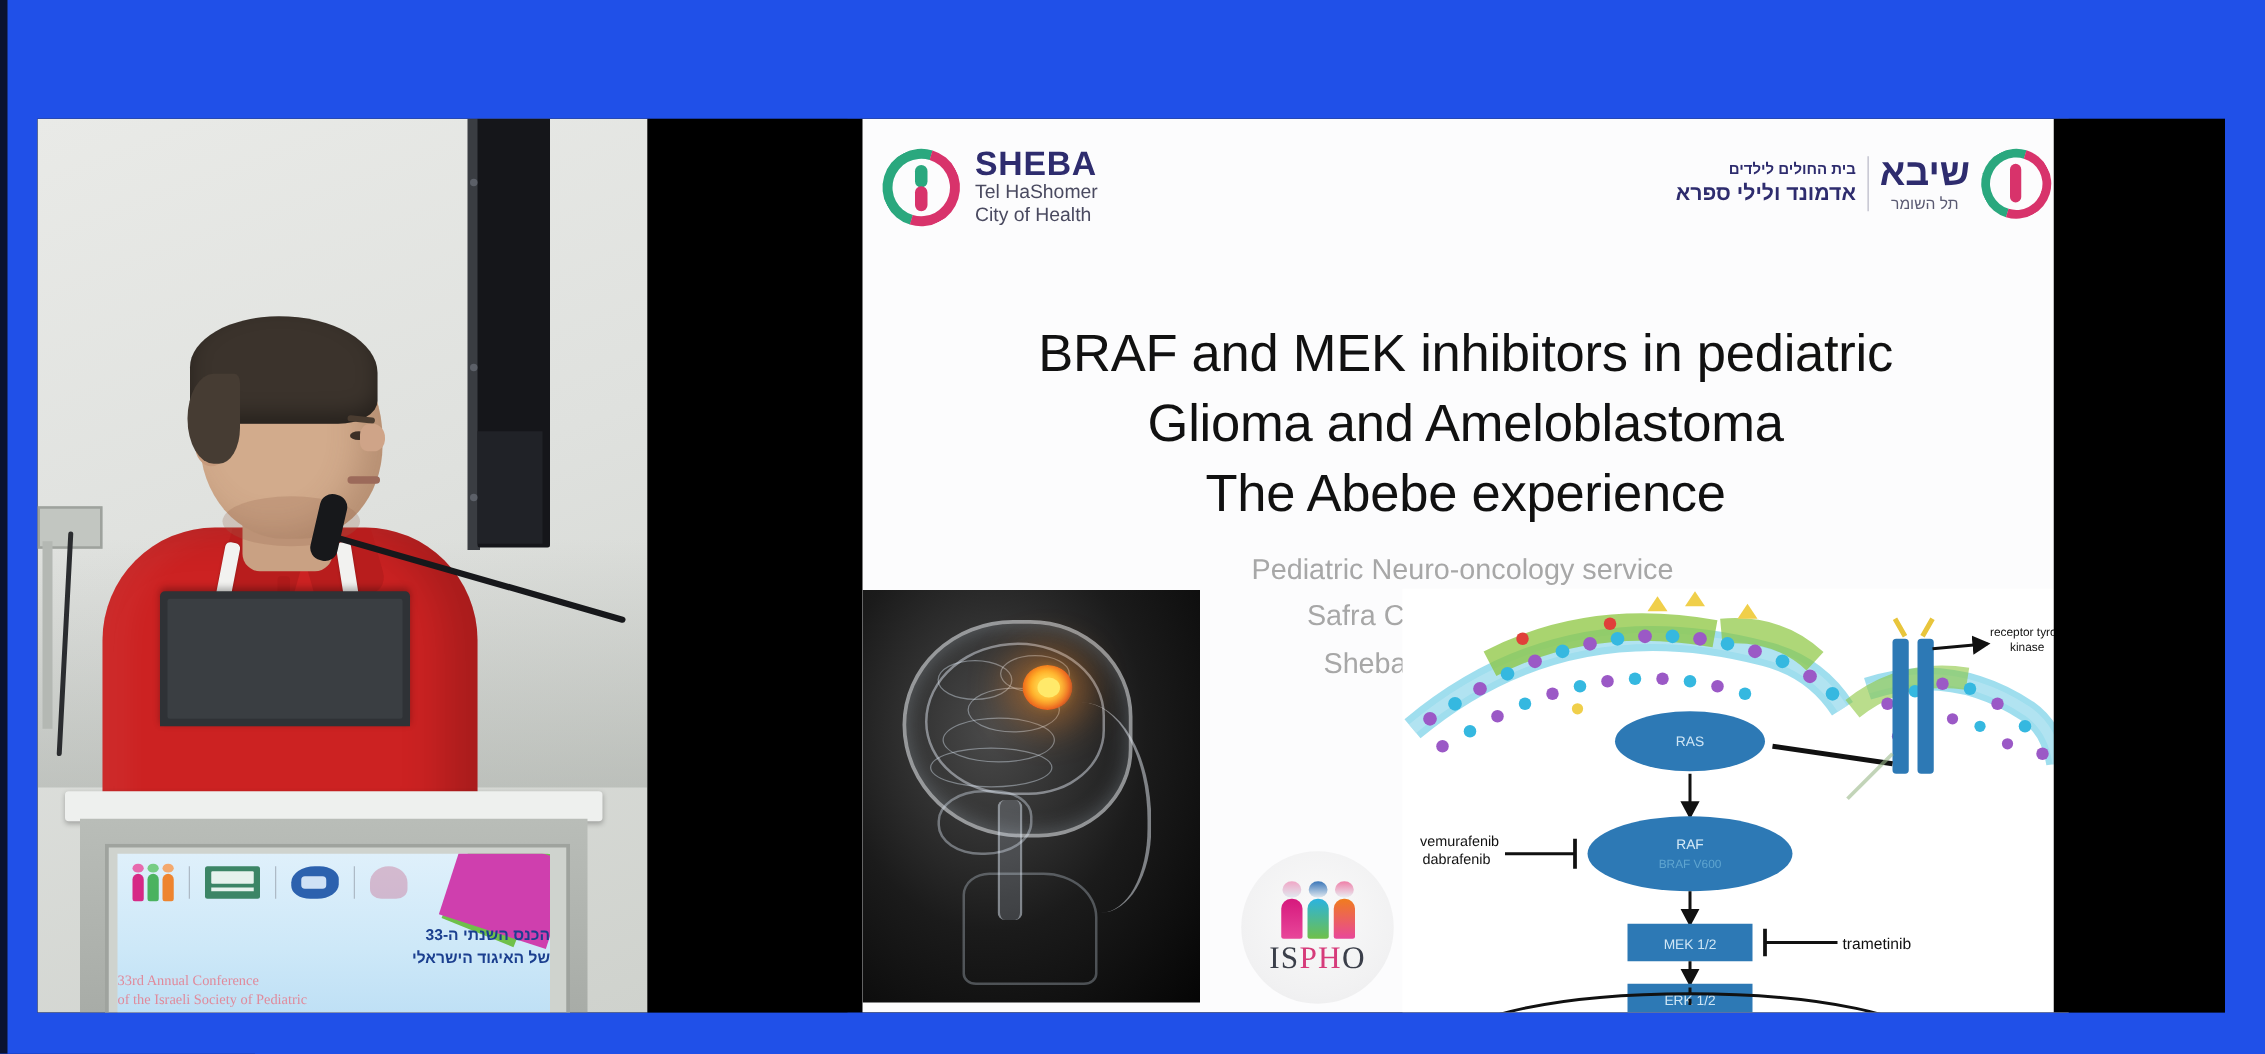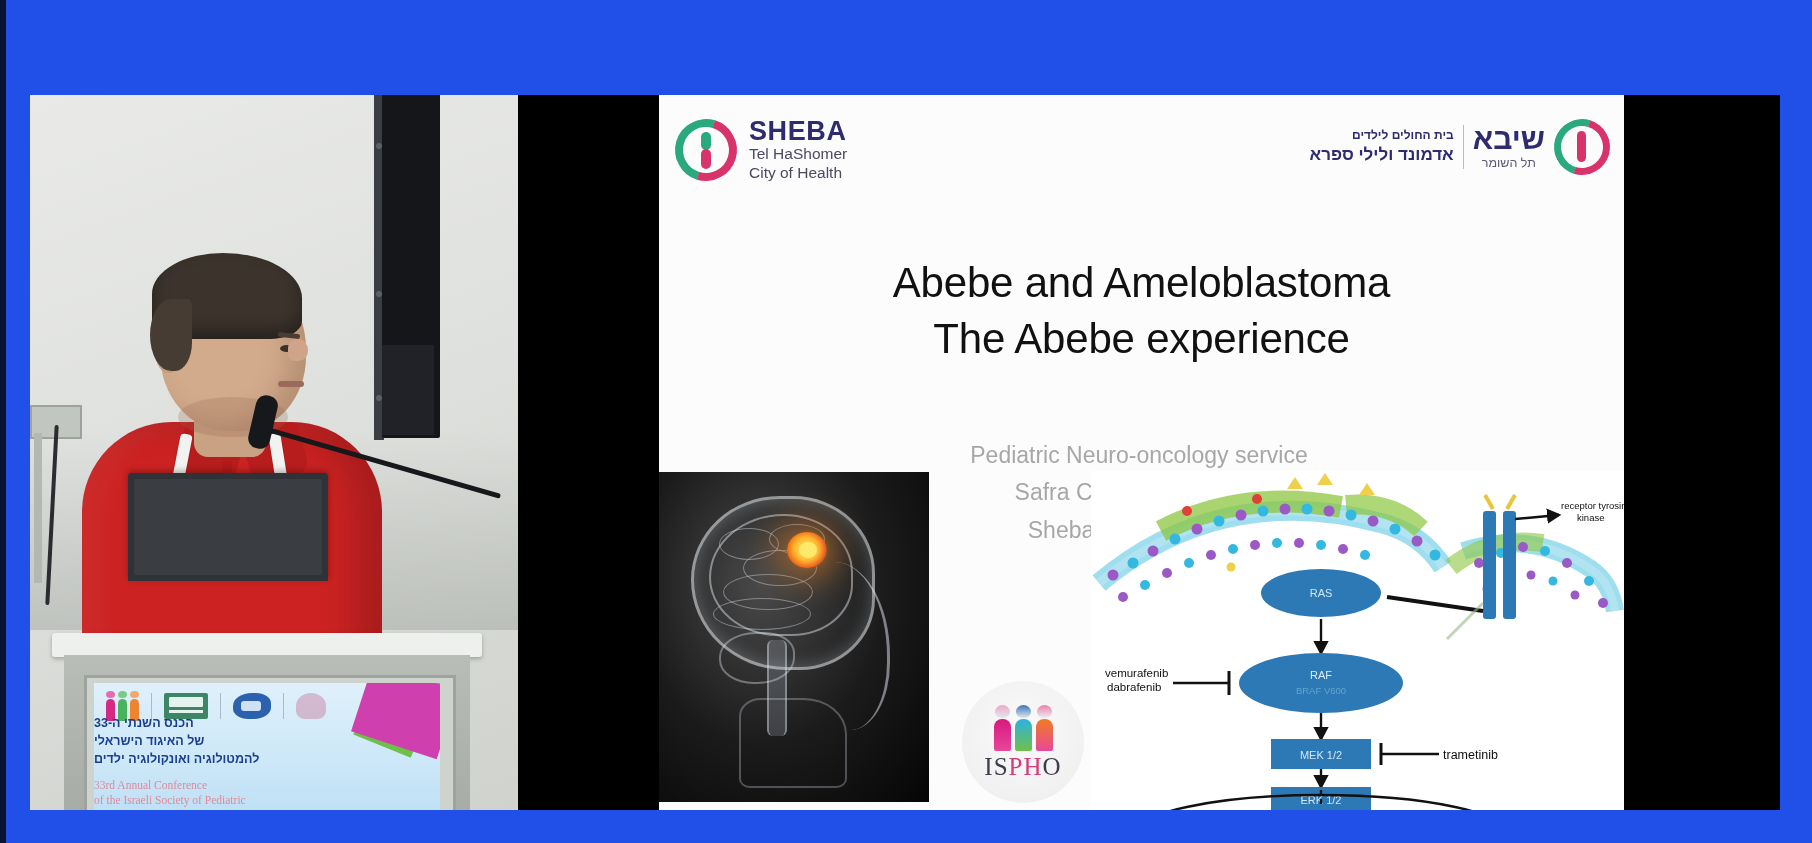--- a/index.html
+++ b/index.html
@@ -66,41 +66,41 @@
   .podium-inner{position:absolute;left:54px;top:580px;width:366px;height:135px;background:#cfd3ce;border:3px solid #9fa39e;}
   .banner{position:absolute;left:64px;top:588px;width:346px;height:127px;overflow:hidden;
     background:linear-gradient(180deg,#dff0fb 0%,#cde8f8 60%,#bfe0f5 100%);}
   .banner-pink{position:absolute;right:-10px;top:-8px;width:90px;height:72px;background:#cf3fae;transform:rotate(18deg);}
   .banner-green{position:absolute;right:12px;top:-14px;width:62px;height:80px;background:#6fc04a;transform:rotate(22deg);}
   .banner-logos{position:absolute;left:12px;top:8px;display:flex;align-items:center;gap:12px;opacity:.92;}
   .mini-ispho{display:flex;gap:3px;align-items:flex-end;}
   .mini-fig{width:9px;height:22px;border-radius:5px 5px 2px 2px;}
   .mini-head{width:9px;height:7px;border-radius:50%;margin-bottom:1px;}
   .logo-div{width:1px;height:26px;background:#aab6c2;}
-  .banner-he{position:absolute;left:0;right:0;top:32px;text-align:left;color:#1b3f8f;font-weight:700;
+  .banner-he{position:absolute;left:0;right:0;top:57px;text-align:right;color:#1b3f8f;font-weight:700;
     font-size:12.5px;line-height:1.42;direction:rtl;}
   .banner-en{position:absolute;left:0;right:0;bottom:2px;color:#e08a9b;
     font-family:Liberation Serif, serif;font-size:11.5px;line-height:1.3;}
   .mic-boom{position:absolute;left:230px;top:330px;width:250px;height:5px;background:#17181b;
     transform:rotate(16deg);border-radius:3px;transform-origin:left center;}
   .mic-head{position:absolute;left:222px;top:300px;width:22px;height:54px;background:#17181b;border-radius:10px;
     transform:rotate(13deg);}
   .laptop{position:absolute;left:98px;top:378px;width:200px;height:108px;background:#2f3236;border-radius:4px 4px 0 0;
     box-shadow:0 -2px 6px rgba(0,0,0,.3);}
   .laptop-inner{position:absolute;left:6px;top:6px;width:188px;height:96px;background:#3a3e42;border-radius:2px;}
   .side-table{position:absolute;left:0px;top:310px;width:48px;height:30px;background:#c2c6c1;border:2px solid #9ea29d;}
   .side-table-leg{position:absolute;left:4px;top:338px;width:8px;height:150px;background:#b4b8b3;}
   .cable{position:absolute;left:20px;top:330px;width:4px;height:180px;background:#2a2c2f;border-radius:3px;
     transform:rotate(3deg);}
 
   
   #gap{position:absolute;left:488px;top:0;width:160px;height:715px;background:#000;}
 
   
-  #slide{position:absolute;left:629px;top:0;width:965px;height:715px;background:#fcfcfd;overflow:hidden;}
+  #slide{position:absolute;left:660px;top:0;width:965px;height:715px;background:#fcfcfd;overflow:hidden;}
   #slide-right-black{position:absolute;left:1613px;top:0;width:137px;height:715px;background:#000;}
 
   
   .sheba-logo{position:absolute;left:16px;top:22px;display:flex;align-items:center;gap:12px;}
   .sheba-mark{width:62px;height:62px;position:relative;}
   .sheba-mark .arc-g{position:absolute;inset:0;border:8px solid transparent;border-top-color:#2aa87e;
     border-left-color:#2aa87e;border-radius:50%;transform:rotate(-28deg);}
   .sheba-mark .arc-p{position:absolute;inset:0;border:8px solid transparent;border-bottom-color:#d8336b;
     border-right-color:#d8336b;border-radius:50%;transform:rotate(-28deg);}
   .sheba-mark .s-hook{position:absolute;left:26px;top:14px;width:10px;height:34px;background:#d8336b;border-radius:5px;}
@@ -256,21 +256,20 @@
           <div class="logo-div"></div>
           <div style="width:38px;height:26px;background:#1e56a8;border-radius:50% 40% 45% 40%;position:relative;">
             <div style="position:absolute;left:8px;top:8px;width:20px;height:10px;background:#cfe0f5;border-radius:3px;"></div>
           </div>
           <div class="logo-div"></div>
           <div style="width:30px;height:26px;opacity:.45;background:#c76f92;border-radius:50% 50% 30% 30%;"></div>
         </div>
         <div class="banner-he">
           <span class="tl">הכנס השנתי ה-33</span>
           <span class="tl">של האיגוד הישראלי</span>
-          <span class="tl">להמטולוגיה ואונקולוגיה ילדים</span>
         </div>
         <div class="banner-en">
           <span class="tl">33rd Annual Conference</span>
           <span class="tl">of the Israeli Society of Pediatric</span>
         </div>
       </div>
     </div>
 
     <div id="gap"></div>
 
@@ -301,21 +300,22 @@
           <div class="b2">תל השומר</div>
         </div>
         <div class="heb-sep"></div>
         <div class="heb-left">
           <div class="c1">בית החולים לילדים</div>
           <div class="c2">אדמונד ולילי ספרא</div>
         </div>
       </div>
 
       <div class="slide-title">
-        <span class="tl">Abebe and Ameloblastoma</span>
+        <span class="tl">BRAF and MEK inhibitors in pediatric</span>
+        <span class="tl">Glioma and Ameloblastoma</span>
         <span class="tl">The Abebe experience</span>
       </div>
 
       <div class="authors">
         <span class="tl">Pediatric Neuro-oncology service</span>
         <span class="tl">Safra Children’s hospital</span>
         <span class="tl">Sheba Medical center</span>
       </div>
 
       <div class="brain">

